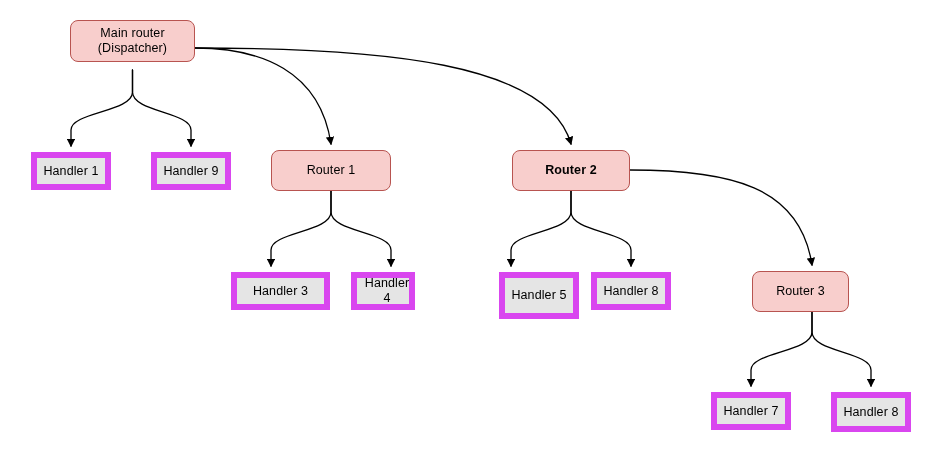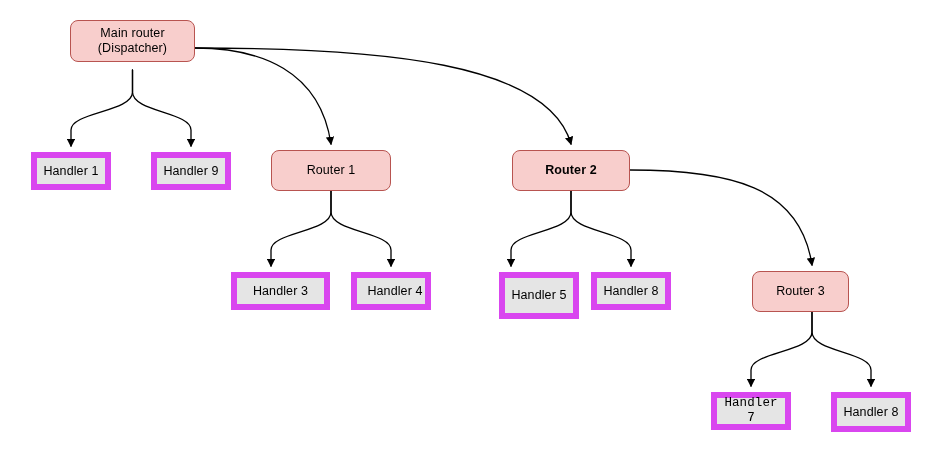--- a/index.html
+++ b/index.html
@@ -95,33 +95,33 @@
       </div>
       <div class="node node-router" style="left: 271px; top: 150px; width: 120px; height: 41px;">
         <span class="node-label">Router 1</span>
       </div>
       <div class="node node-router" style="left: 512px; top: 150px; width: 118px; height: 41px; font-weight: bold;">
         <span class="node-label">Router 2</span>
       </div>
       <div class="node node-handler" style="left: 231px; top: 272px; width: 99px; height: 38px;">
         <span class="node-label">Handler 3</span>
       </div>
-      <div class="node node-handler" style="left: 351px; top: 272px; width: 80px; height: 38px; padding-left: 8px;">
+      <div class="node node-handler" style="left: 351px; top: 272px; width: 64px; height: 38px; padding-left: 8px;">
         <span class="node-label">Handler 4</span>
       </div>
       <div class="node node-handler" style="left: 499px; top: 272px; width: 80px; height: 47px;">
         <span class="node-label">Handler 5</span>
       </div>
       <div class="node node-handler" style="left: 591px; top: 272px; width: 80px; height: 38px;">
         <span class="node-label">Handler 8</span>
       </div>
       <div class="node node-router" style="left: 752px; top: 271px; width: 97px; height: 41px;">
         <span class="node-label">Router 3</span>
       </div>
-      <div class="node node-handler" style="left: 711px; top: 392px; width: 80px; height: 38px; font-family: Liberation Mono, monospace;">
+      <div class="node node-handler" style="left: 711px; top: 392px; width: 80px; height: 38px;">
         <span class="node-label">Handler 7</span>
       </div>
       <div class="node node-handler" style="left: 831px; top: 392px; width: 80px; height: 40px;">
         <span class="node-label">Handler 8</span>
       </div>
     </div>
 
 </div>
 
 </body></html>

